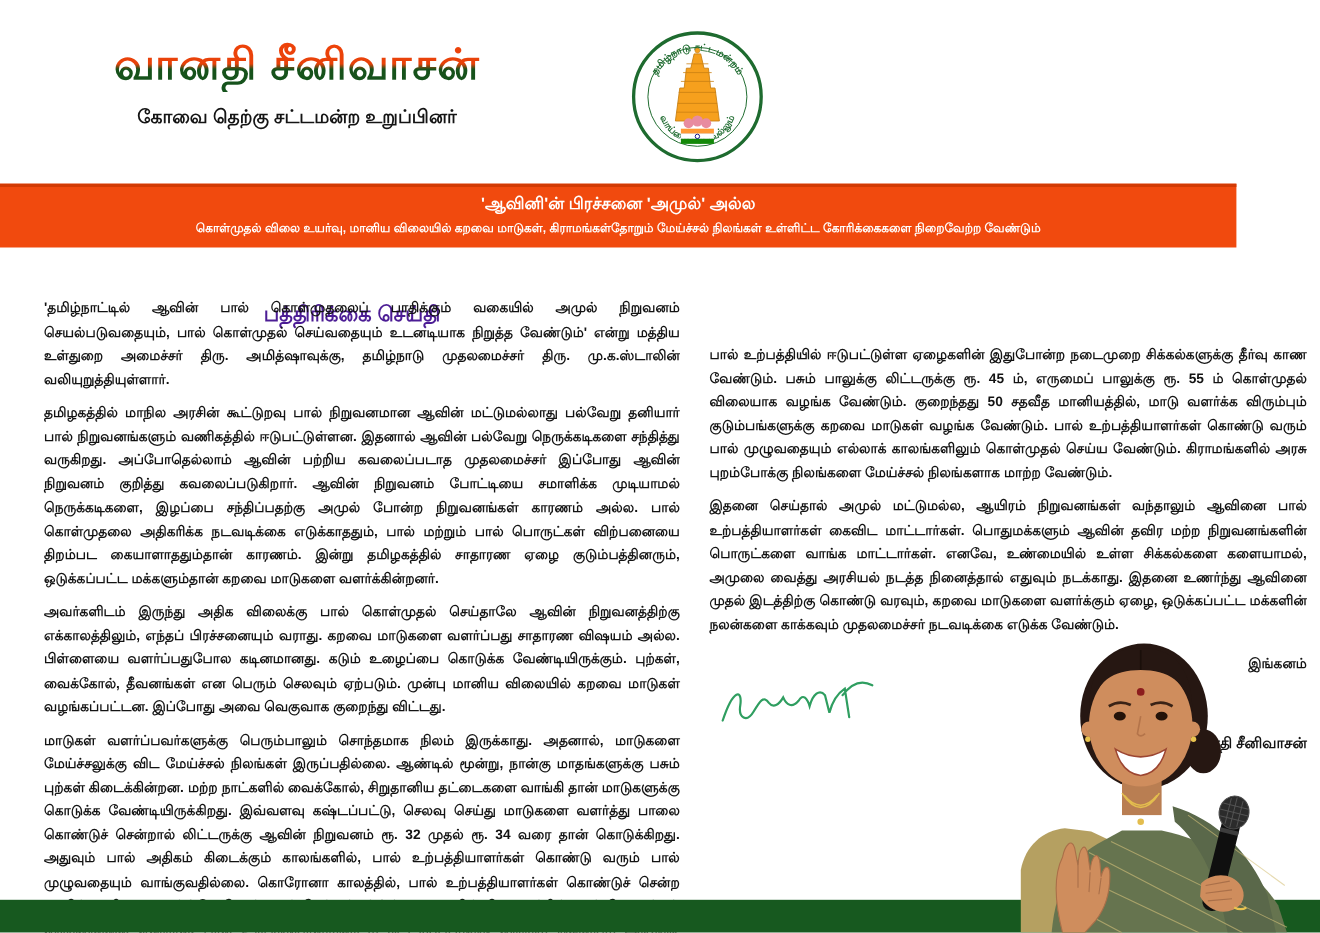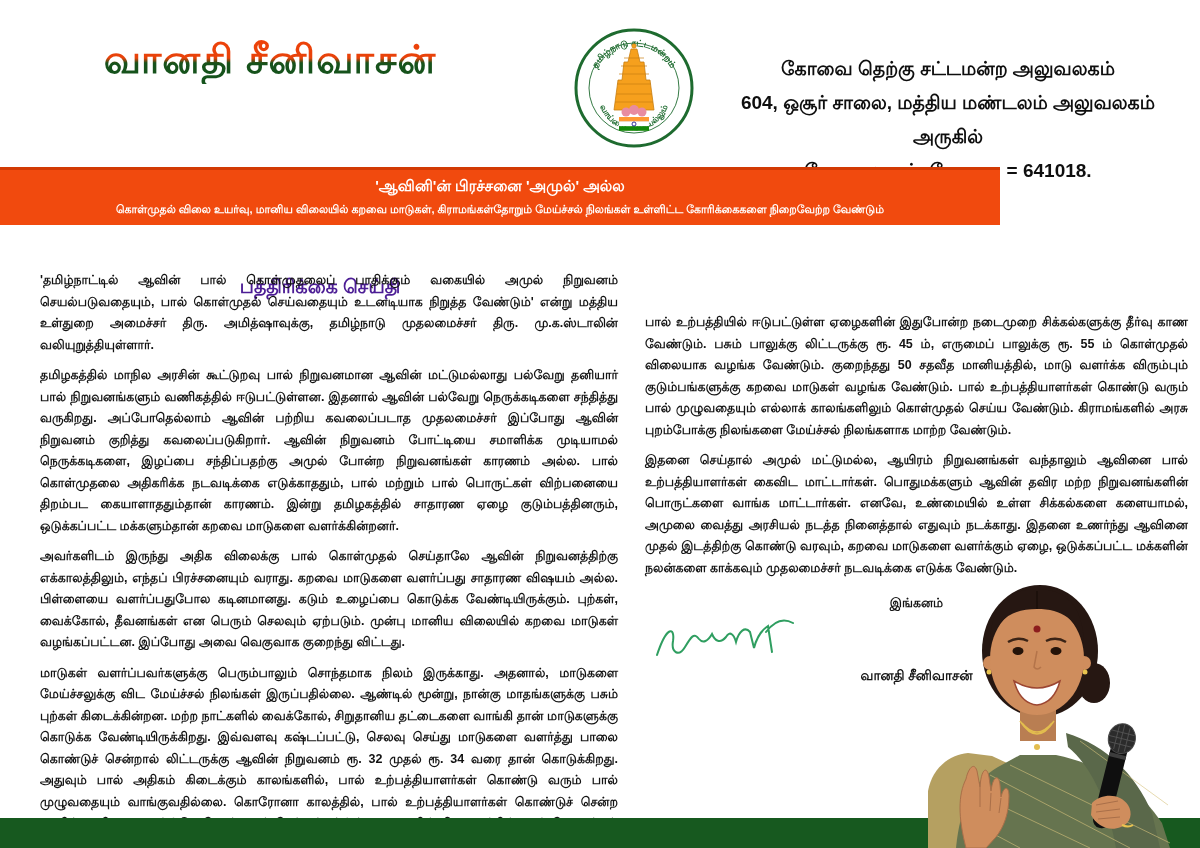--- a/index.html
+++ b/index.html
@@ -13,51 +13,52 @@
             -webkit-background-clip:text;background-clip:text;-webkit-text-fill-color:transparent;
             line-height:48px;white-space:nowrap;}
   .mla-titles{margin-top:8px;font-size:17px;font-weight:700;color:#141414;line-height:30px;}
 
   .emblem{position:absolute;left:572px;top:22px;width:124px;height:132px;}
 
   .header-right{position:absolute;left:705px;top:52px;width:486px;text-align:center;
                 font-size:19px;font-weight:700;color:#0e0e0e;line-height:34px;}
 
   
-  .banner{position:absolute;left:0;top:167px;width:1000px;height:55px;background:#f14a0e;
+  .banner{position:absolute;left:0;top:167px;width:1124px;height:55px;background:#f14a0e;
           border-top:3px solid #d23a04;color:#ffffff;text-align:center;overflow:hidden;}
   .banner-l1{margin-top:7px;font-size:15px;font-weight:700;}
   .banner-l2{margin-top:6px;font-size:11px;font-weight:700;white-space:nowrap;}
 
   
   .press-heading{position:absolute;left:30px;top:236px;width:580px;text-align:center;
                  font-size:19px;font-weight:800;color:#4c1d95;margin-top:40px;}
   .col{position:absolute;top:270px;font-size:12.5px;font-weight:700;color:#131313;
        line-height:21.5px;text-align:justify;}
   .col p{margin:0 0 9px 0;}
   .col-left{left:40px;width:578px;}
   .col-right{left:645px;width:543px;margin-top:42px;}
 
-  .signoff{margin-top:14px;text-align:center;}
+  .signoff{margin-top:14px;text-align:right;}
   .salutation{font-size:12.5px;font-weight:700;color:#131313;}
   .sig-svg{display:block;margin:2px 0 0 4px;}
   .sign-name{font-size:13.5px;font-weight:700;color:#131313;margin-top:2px;}
 
   
   .bottom-band{position:absolute;left:0;top:818px;width:1200px;height:30px;background:#17591f;z-index:2;}
   .photo{position:absolute;left:870px;top:555px;width:330px;height:293px;z-index:3;}
 </style>
 </head>
 <body>
 
 <div class="page">
 
   <div class="header-left">
     <div class="mla-name">வானதி சீனிவாசன்</div>
     <div class="mla-titles">
+      <div>கோவை தெற்கு சட்டமன்ற உறுப்பினர்</div>
     </div>
   </div>
 
   <div class="emblem">
     <svg viewBox="0 0 124 132" width="124" height="132">
       <circle cx="62" cy="66" r="58" fill="#ffffff" stroke="#1e6b2f" stroke-width="3"></circle>
       <circle cx="62" cy="66" r="45" fill="none" stroke="#1e6b2f" stroke-width="0.9"></circle>
       <defs>
         <path id="arcTop" d="M20,66 A42,42 0 1 1 104,66"></path>
         <path id="arcBot" d="M26,72 A36,36 0 0 0 98,72"></path>
@@ -80,25 +81,20 @@
         <circle cx="62" cy="88" r="5" fill="#e88ca0"></circle>
         <circle cx="70" cy="90" r="4.5" fill="#e88ca0"></circle>
         <rect x="47" y="95" width="30" height="4.6" fill="#ff9933"></rect>
         <rect x="47" y="99.6" width="30" height="4.6" fill="#ffffff" stroke="#cccccc" stroke-width="0.3"></rect>
         <rect x="47" y="104.2" width="30" height="4.6" fill="#138808"></rect>
         <circle cx="62" cy="102" r="2" fill="none" stroke="#000080" stroke-width="0.8"></circle>
       </g>
     </svg>
   </div>
 
-  <div class="header-right">
-    <div>கோவை தெற்கு சட்டமன்ற அலுவலகம்</div>
-    <div>604, ஒசூர் சாலை, மத்திய மண்டலம் அலுவலகம் அருகில்</div>
-    <div>கோபாலபுரம், கோவை = 641018.</div>
-  </div>
 
   <div class="banner">
     <div class="banner-l1">'ஆவினி'ன் பிரச்சனை 'அமுல்' அல்ல</div>
     <div class="banner-l2">கொள்முதல் விலை உயர்வு, மானிய விலையில் கறவை மாடுகள், கிராமங்கள்தோறும் மேய்ச்சல் நிலங்கள் உள்ளிட்ட கோரிக்கைகளை நிறைவேற்ற வேண்டும்</div>
   </div>
 
   <div class="press-heading">பத்திரிக்கை செய்தி</div>
 
   <div class="col col-left">
     <p>'தமிழ்நாட்டில் ஆவின் பால் கொள்முதலைப் பாதிக்கும் வகையில் அமுல் நிறுவனம் செயல்படுவதையும், பால் கொள்முதல் செய்வதையும் உடனடியாக நிறுத்த வேண்டும்' என்று மத்திய உள்துறை அமைச்சர் திரு. அமித்ஷாவுக்கு, தமிழ்நாடு முதலமைச்சர் திரு. மு.க.ஸ்டாலின் வலியுறுத்தியுள்ளார்.</p>

